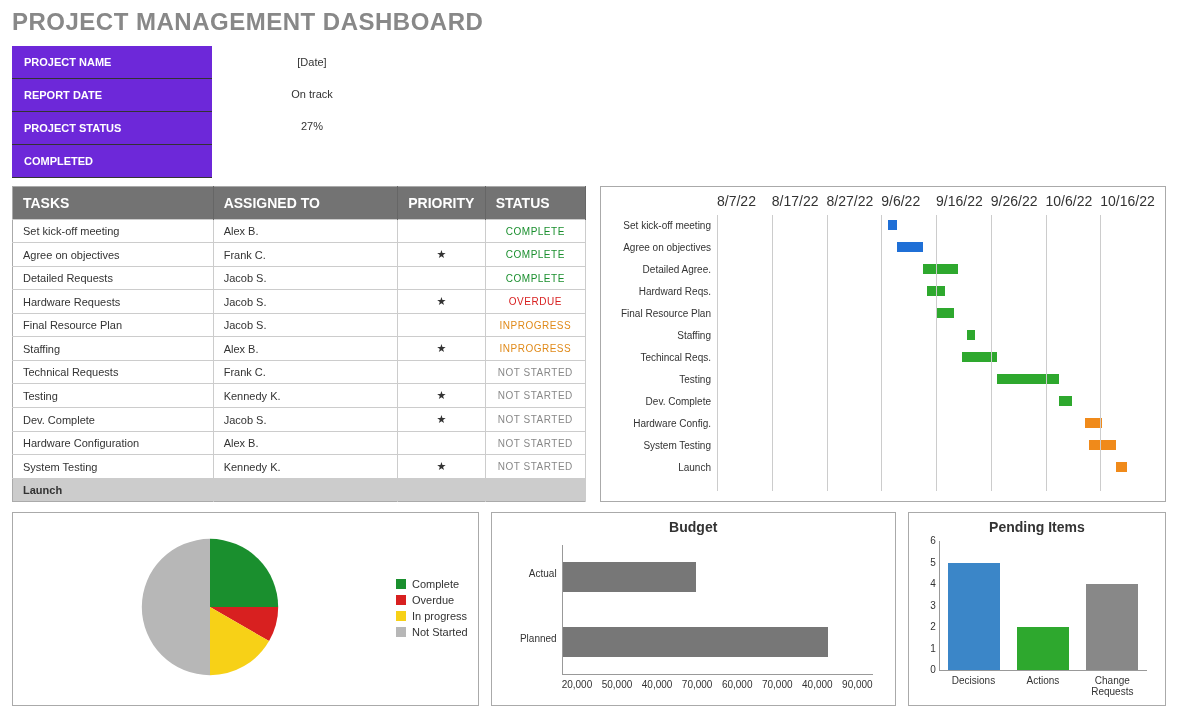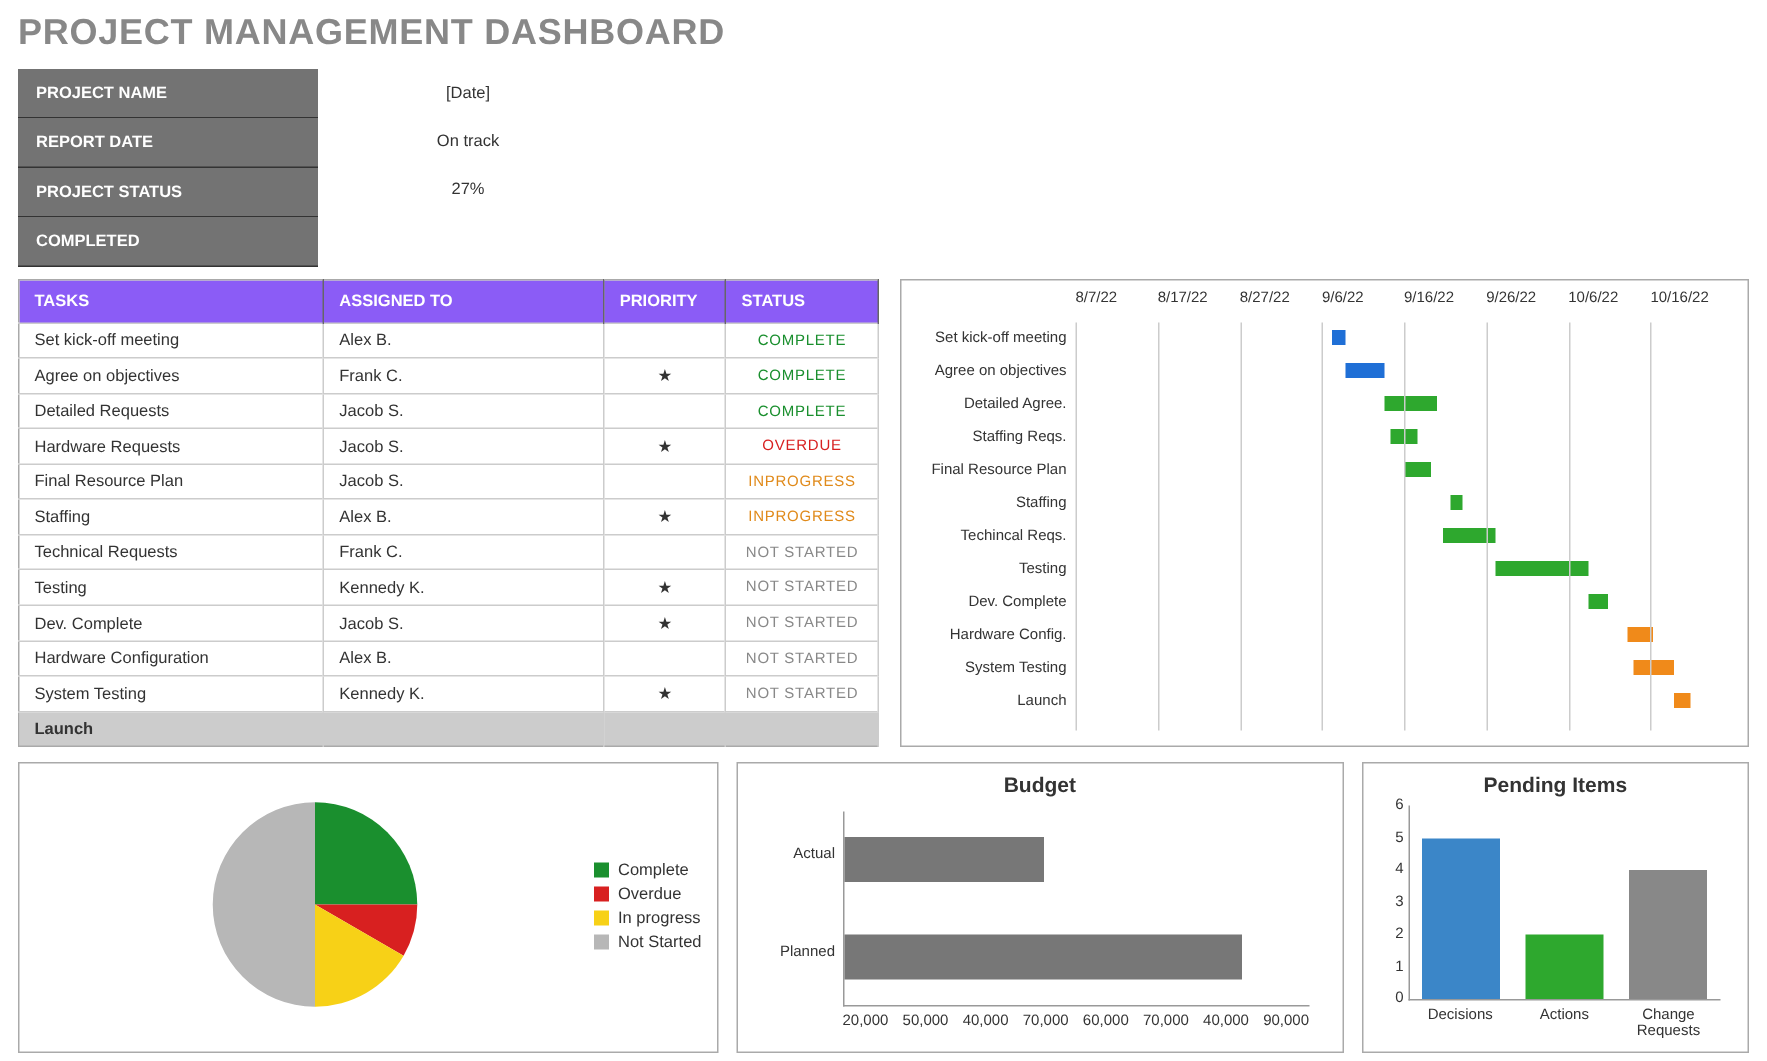--- a/index.html
+++ b/index.html
@@ -2,43 +2,43 @@
 <html><head>
 <meta charset="utf-8">
 <style>
 * { box-sizing: border-box; margin: 0; padding: 0; }
 body { font-family: Arial, sans-serif; font-size: 12px; background: #fff; color: #333; width: 1178px; }
 .page-title { font-size: 24px; font-weight: bold; color: #888; letter-spacing: 0.5px; margin: 8px 0 10px 12px; }
 
 
 .info { display: flex; gap: 0; margin: 0 12px 8px 12px; }
 .info-labels { width: 200px; }
-.info-labels .row { background: #737373; color: #fff; font-weight: bold; padding: 10px 12px; border-bottom: 1px solid #333; font-size: 11px; }
+.info-labels .row { background: #6d28d9; color: #fff; font-weight: bold; padding: 10px 12px; border-bottom: 1px solid #333; font-size: 11px; }
 .info-values { width: 200px; }
 .info-values .row { text-align: center; padding: 10px 6px; font-size: 11px; color: #333; }
 
 
 .row2 { display: flex; gap: 14px; margin: 0 12px 10px 12px; }
 .tasks-table { width: 574px; border: 1px solid #aaa; border-collapse: collapse; }
-.tasks-table th { background: #8b5cf6; color: #fff; text-align: left; padding: 8px 10px; font-size: 11px; border-right: 1px solid #666; }
+.tasks-table th { background: #737373; color: #fff; text-align: left; padding: 8px 10px; font-size: 14px; border-right: 1px solid #666; }
 .tasks-table td { padding: 5px 10px; border-top: 1px solid #ccc; border-right: 1px solid #ccc; font-size: 11px; height: 22px; }
 .tasks-table td.pri { text-align: center; }
 .tasks-table td.stat { text-align: center; font-size: 10px; letter-spacing: 0.5px; }
 .summary-row td { background: #ccc; font-weight: bold; }
 .stat-complete { color: #1a8f2e; }
 .stat-overdue { color: #d82020; }
 .stat-inprogress { color: #e08a1a; }
 .stat-notstarted { color: #888; }
 
 .gantt-box { flex: 1; border: 1px solid #aaa; position: relative; padding: 6px 10px 6px 0; }
 .gantt-inner { display: flex; height: 100%; }
 .gantt-labels { width: 116px; text-align: right; font-size: 10px; }
 .gantt-labels .gl { height: 22px; line-height: 22px; padding-right: 6px; white-space: nowrap; }
 .gantt-plot { flex: 1; position: relative; }
-.gantt-head { display: flex; height: 22px; font-size: 10px; }
+.gantt-head { display: flex; height: 22px; font-size: 14px; }
 .gantt-head div { flex: 1; text-align: left; }
 .gantt-rows .gr { height: 22px; position: relative; }
 .gantt-rows .bar { position: absolute; height: 10px; top: 5px; }
 .gantt-grid { position: absolute; top: 22px; bottom: 4px; width: 1px; background: #ccc; }
 .bar-blue { background: #1f6fd6; }
 .bar-green { background: #2ea82e; }
 .bar-orange { background: #f08a1a; }
 .gantt-labels .gl:first-child { height: 22px; }
 
 .row3 { display: flex; gap: 12px; margin: 0 12px 12px 12px; }
@@ -168,21 +168,21 @@
       </tbody>
   </table>
 
   <div class="gantt-box">
     <div class="gantt-inner">
       <div class="gantt-labels" id="gantt-labels">
           <div class="gl"></div>
           <div class="gl">Set kick-off meeting</div>
           <div class="gl">Agree on objectives</div>
           <div class="gl">Detailed Agree.</div>
-          <div class="gl">Staffing Reqs.</div>
+          <div class="gl">Hardward Reqs.</div>
           <div class="gl">Final Resource Plan</div>
           <div class="gl">Staffing</div>
           <div class="gl">Techincal Reqs.</div>
           <div class="gl">Testing</div>
           <div class="gl">Dev. Complete</div>
           <div class="gl">Hardware Config.</div>
           <div class="gl">System Testing</div>
           <div class="gl">Launch</div>
         </div>
       <div class="gantt-plot">

